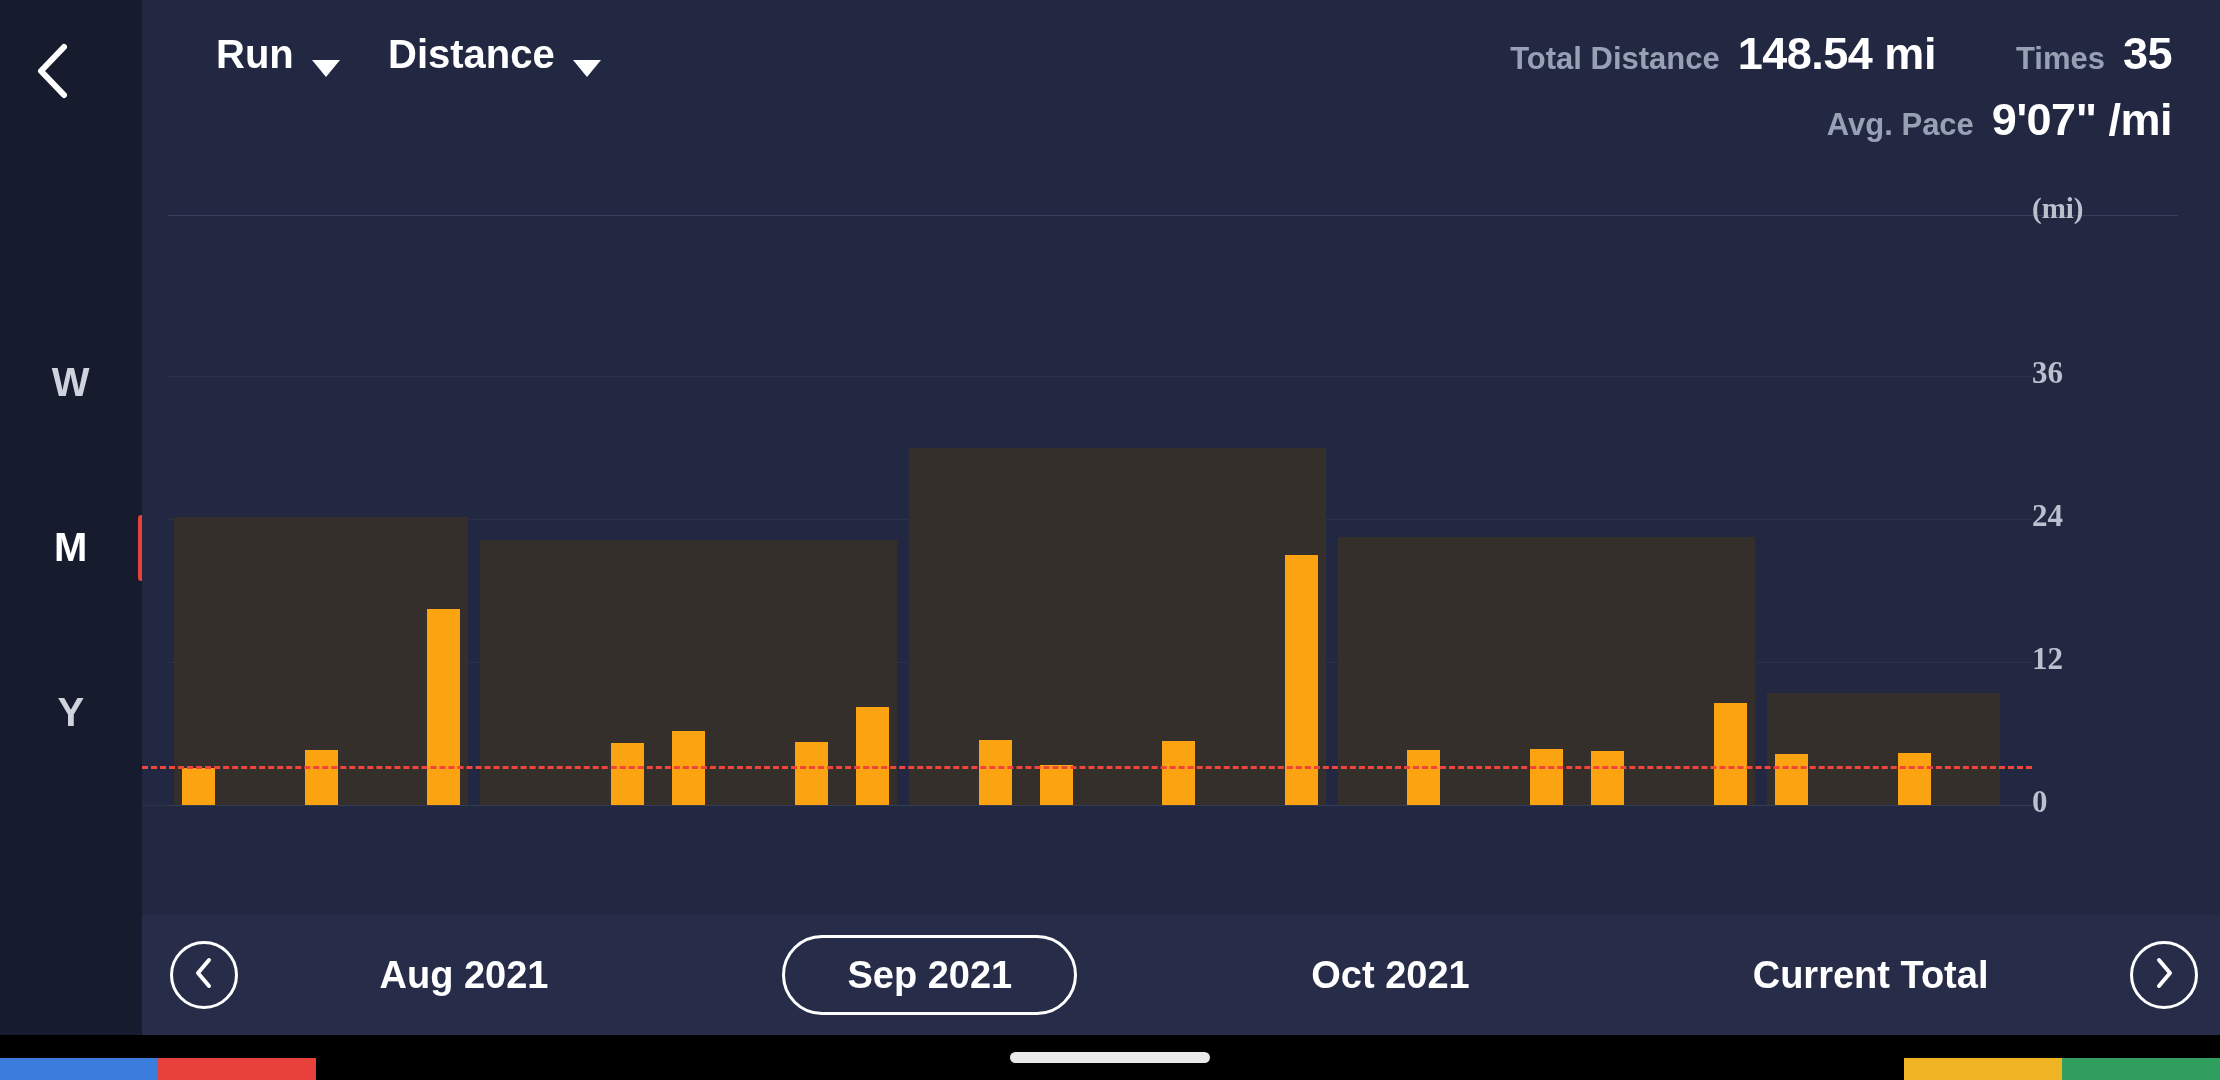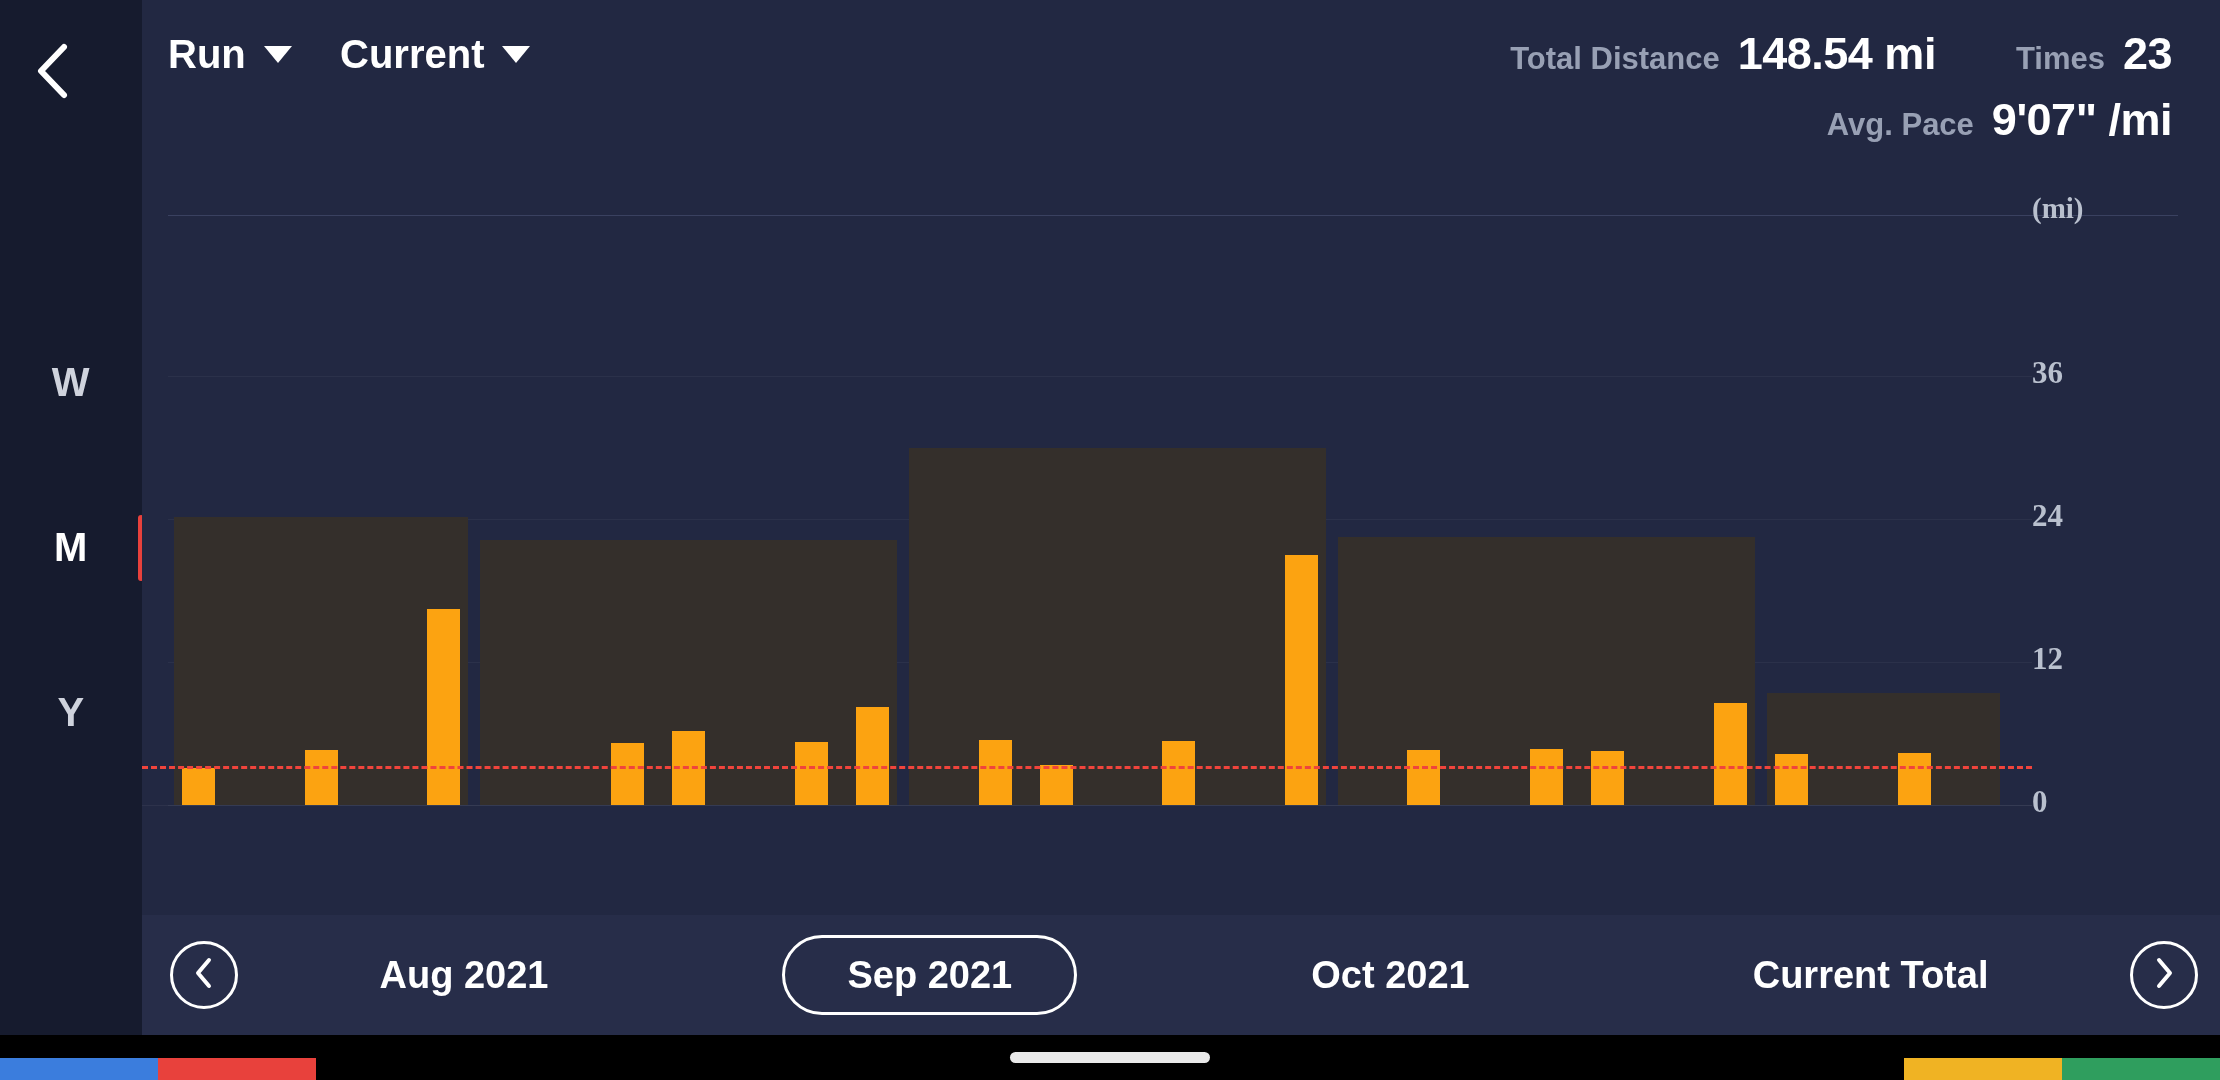--- a/index.html
+++ b/index.html
@@ -83,23 +83,24 @@
   
   .header {
     position: absolute;
     left: 0; top: 0;
     width: 2078px;
     height: 215px;
   }
   .selector {
     position: absolute;
     display: flex;
-    align-items: center;
+    align-items: flex-end;
     gap: 18px;
     cursor: pointer;
+    margin-left: 48px;
   }
   .selector .sel-label {
     font-size: 40px;
     font-weight: bold;
     color: #ffffff;
     white-space: nowrap;
   }
   .caret {
     width: 0; height: 0;
     border-left: 14px solid transparent;
@@ -317,34 +318,34 @@
   <div class="main">
 
     <div class="header">
 
       <div class="selector" id="sel-activity">
         <span class="sel-label">Run</span>
         <span class="caret"></span>
       </div>
 
       <div class="selector" id="sel-metric">
-        <span class="sel-label">Current</span>
+        <span class="sel-label">Distance</span>
         <span class="caret"></span>
       </div>
 
       <div class="stats">
         <div class="stat-row row1">
           <div class="stat-group">
             <span class="stat-label">Total Distance</span>
             <span class="stat-value">148.54 mi</span>
           </div>
           <div class="gap-mid"></div>
           <div class="stat-group">
             <span class="stat-label">Times</span>
-            <span class="stat-value">23</span>
+            <span class="stat-value">35</span>
           </div>
         </div>
         <div class="stat-row row2">
           <div class="stat-group">
             <span class="stat-label">Avg. Pace</span>
             <span class="stat-value">9'07" /mi</span>
           </div>
         </div>
       </div>
     </div>

